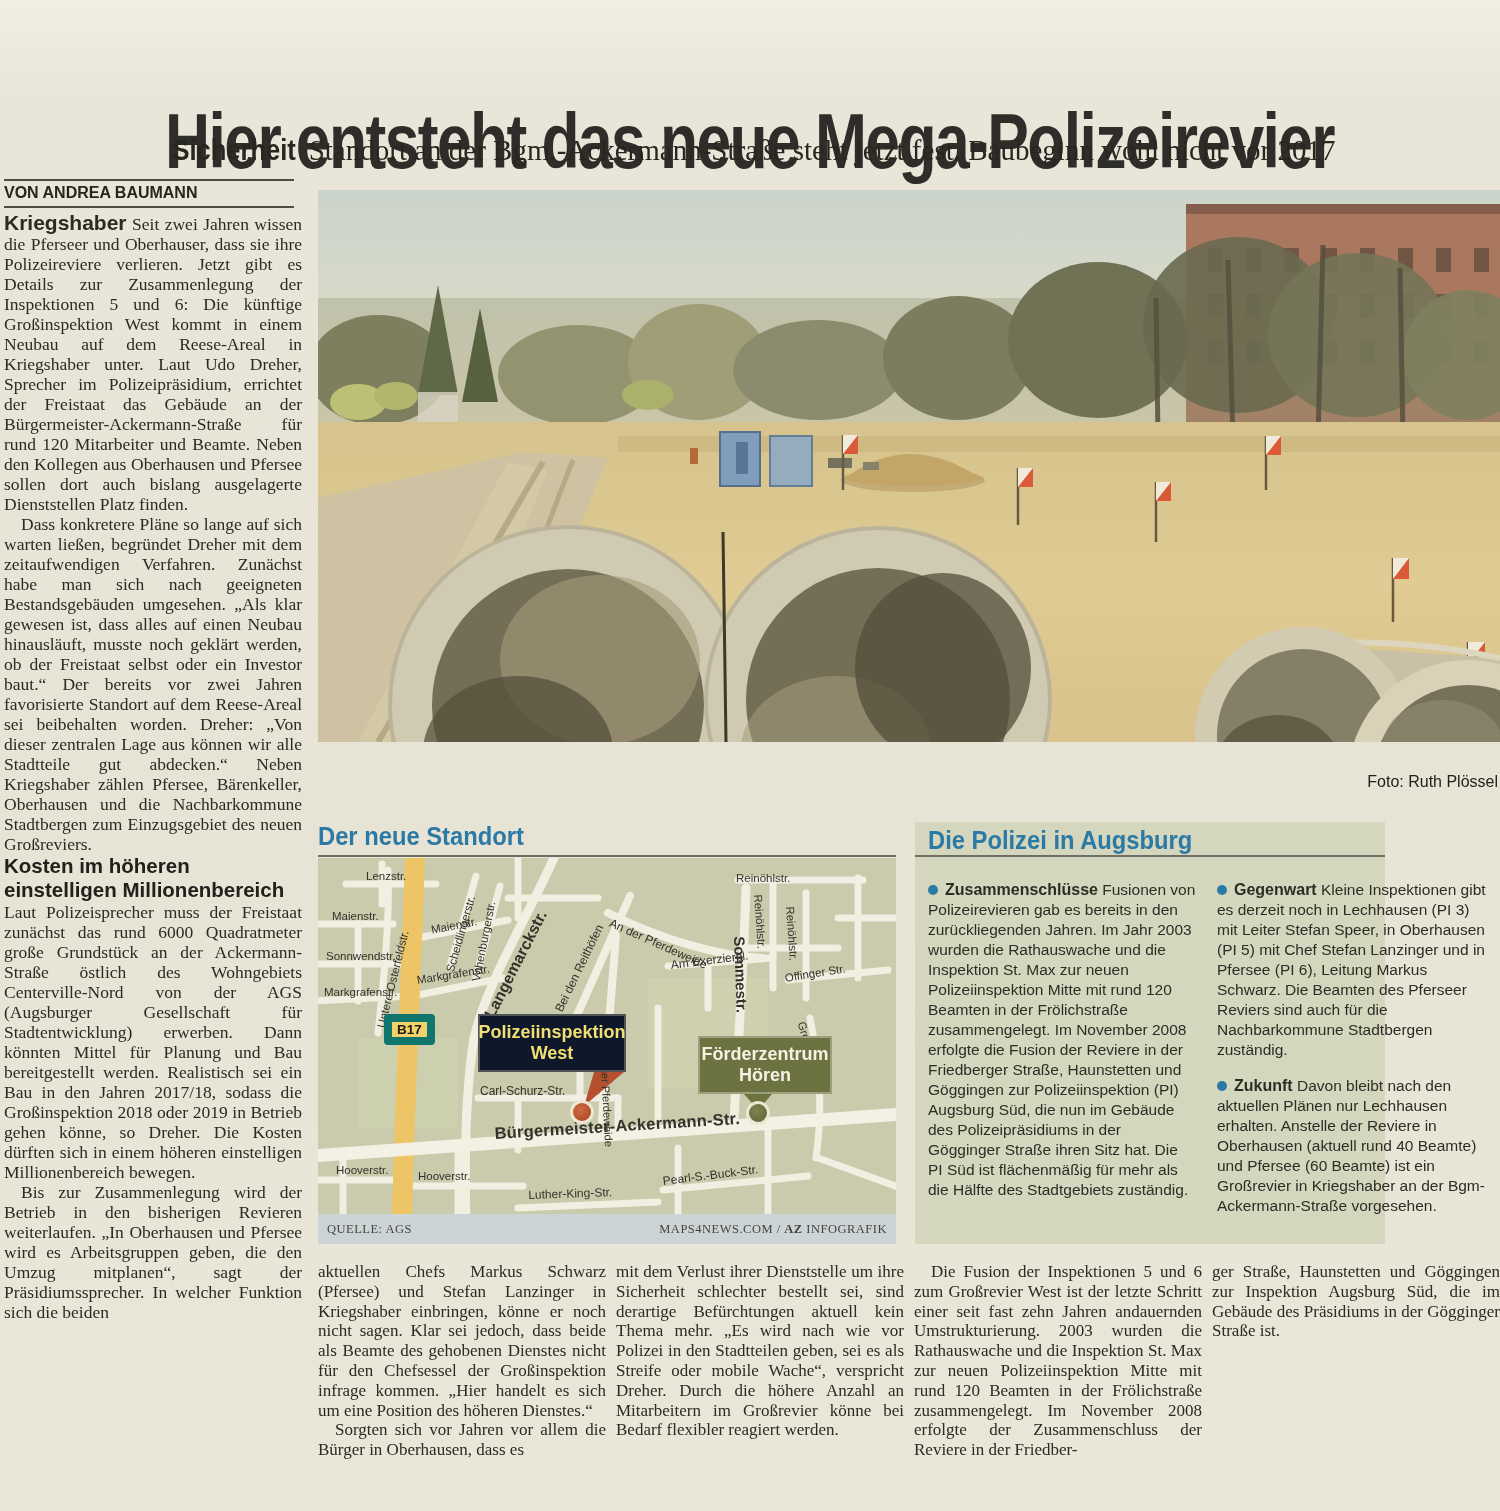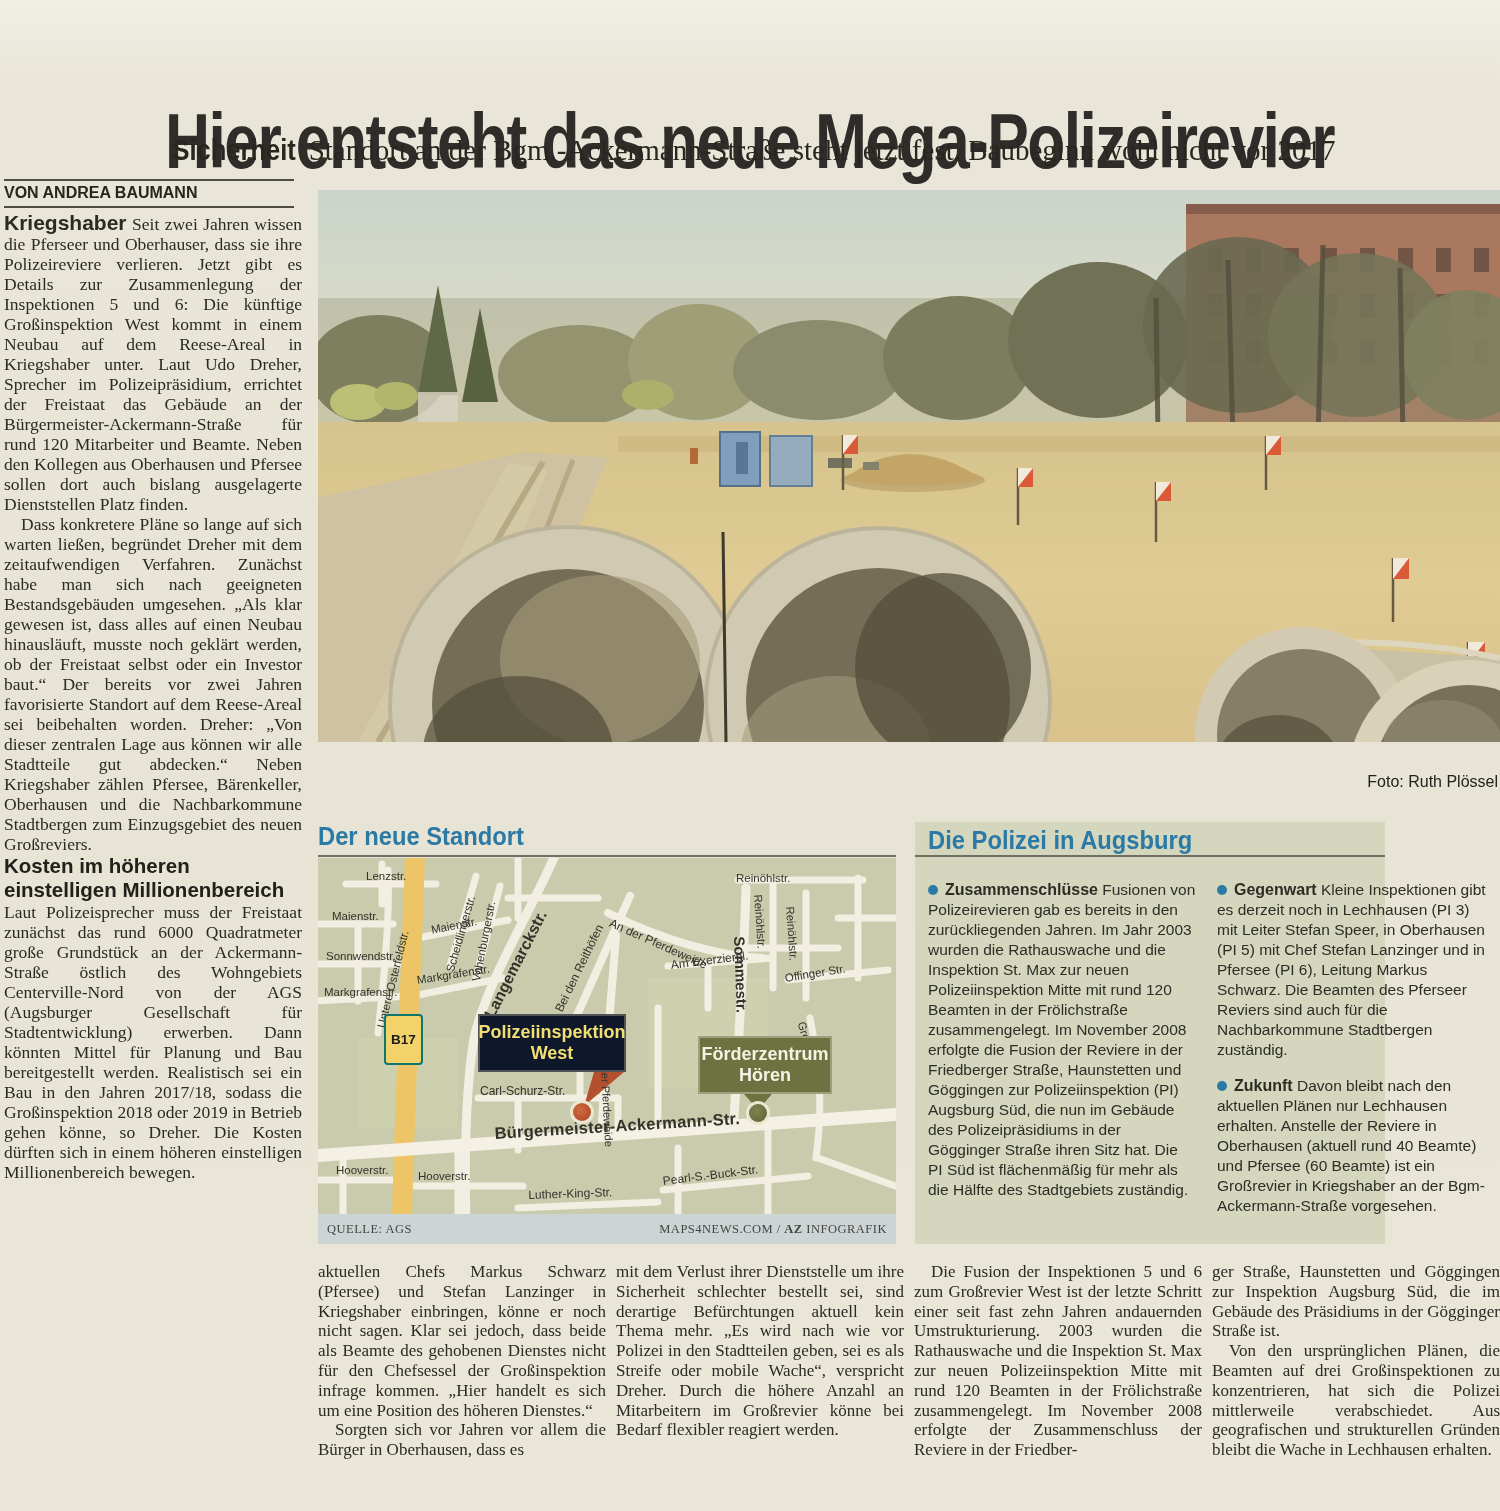--- a/index.html
+++ b/index.html
@@ -37,22 +37,22 @@
   .panel-title{font-family:"Liberation Sans",sans-serif;font-weight:bold;font-size:25px;
                color:#2b79a5;display:inline-block;transform:scaleX(.95);transform-origin:0 0;
                white-space:nowrap;}
   .panel-rule{position:absolute;left:0;top:33px;width:100%;border-top:2px solid #6f6f65;}
   .map-canvas{position:absolute;left:0;top:36px;width:578px;height:356px;background:#c9cbac;overflow:hidden;}
   .map-srcbar{position:absolute;left:0;top:392px;width:578px;height:30px;background:#cdd4d6;
               display:flex;justify-content:space-between;align-items:center;padding:0 9px;
               box-sizing:border-box;font-size:12.5px;letter-spacing:.5px;color:#45453f;}
   .street{position:absolute;font-family:"Liberation Sans",sans-serif;font-size:11.5px;
           color:#33332c;white-space:nowrap;transform-origin:0 0;}
-  .b17{position:absolute;left:66px;top:156px;background:#f3d269;border:2px solid #0f766e;
-       border-radius:4px;padding:16px 5px;font:bold 13.5px "Liberation Sans",sans-serif;color:#1e1d15;}
+  .b17{position:absolute;left:66px;top:156px;background:#f3d269;border:8px solid #0f766e;
+       border-radius:4px;padding:0 5px;font:bold 13.5px "Liberation Sans",sans-serif;color:#1e1d15;}
   .poi{position:absolute;font-family:"Liberation Sans",sans-serif;font-weight:bold;
        text-align:center;line-height:21px;font-size:18px;display:flex;flex-direction:column;
        justify-content:center;box-sizing:border-box;}
   .poi-red{left:160px;top:156px;width:148px;height:58px;background:#0f172a;color:#f1df74;
            box-shadow:inset 0 0 0 2px rgba(255,244,200,.28);}
   .poi-green{left:380px;top:178px;width:134px;height:58px;background:#6d7340;color:#f4f2e4;
            box-shadow:inset 0 0 0 2px rgba(255,255,255,.32);}
   .pin{position:absolute;width:24px;height:24px;border-radius:50%;
        border:3px solid #ece7d2;box-sizing:border-box;}
   .pin-red{left:252px;top:242px;background:radial-gradient(circle at 40% 38%,#d06a42,#a8431f);}
@@ -80,20 +80,21 @@
 
   <h1 class="headline"><span>Hier entsteht das neue Mega-Polizeirevier</span></h1>
   <div class="subhead"><span class="shlead">Sicherheit</span><span>Standort an der Bgm.-Ackermann-Straße steht jetzt fest. Baubeginn wohl nicht vor 2017</span></div>
   <div class="byline">VON ANDREA BAUMANN</div>
 
   <div class="col-left">
     <p><span class="lead-word">Kriegshaber</span> <span>Seit zwei Jahren wissen die Pferseer und Oberhauser, dass sie ihre Polizeireviere verlieren. Jetzt gibt es Details zur Zusammenlegung der Inspektionen 5 und 6: Die künftige Großinspektion West kommt in einem Neubau auf dem Reese-Areal in Kriegshaber unter. Laut Udo Dreher, Sprecher im Polizeipräsidium, errichtet der Freistaat das Gebäude an der Bürgermeister-Ackermann-Straße für rund 120 Mitarbeiter und Beamte. Neben den Kollegen aus Oberhausen und Pfersee sollen dort auch bislang ausgelagerte Dienststellen Platz finden.</span></p>
     <p class="ind">Dass konkretere Pläne so lange auf sich warten ließen, begründet Dreher mit dem zeitaufwendigen Verfahren. Zunächst habe man sich nach geeigneten Bestandsgebäuden umgesehen. „Als klar gewesen ist, dass alles auf einen Neubau hinausläuft, musste noch geklärt werden, ob der Freistaat selbst oder ein Investor baut.“ Der bereits vor zwei Jahren favorisierte Standort auf dem Reese-Areal sei beibehalten worden. Dreher: „Von dieser zentralen Lage aus können wir alle Stadtteile gut abdecken.“ Neben Kriegshaber zählen Pfersee, Bärenkeller, Oberhausen und die Nachbarkommune Stadtbergen zum Einzugsgebiet des neuen Großreviers.</p>
     <p class="art-subhead">Kosten im höheren einstelligen Millionenbereich</p>
     <p>Laut Polizeisprecher muss der Freistaat zunächst das rund 6000 Quadratmeter große Grundstück an der Ackermann-Straße östlich des Wohngebiets Centerville-Nord von der AGS (Augsburger Gesellschaft für Stadtentwicklung) erwerben. Dann könnten Mittel für Planung und Bau bereitgestellt werden. Realistisch sei ein Bau in den Jahren 2017/18, sodass die Großinspektion 2018 oder 2019 in Betrieb gehen könne, so Dreher. Die Kosten dürften sich in einem höheren einstelligen Millionenbereich bewegen.</p>
+    <p class="ind">Bis zur Zusammenlegung wird der Betrieb in den bisherigen Revieren weiterlaufen. „In Oberhausen und Pfersee wird es Arbeitsgruppen geben, die den Umzug mitplanen“, sagt der Präsidiumssprecher. In welcher Funktion sich die beiden</p>
   </div>
 
   <div class="photo">
     <svg width="1182" height="552" viewBox="0 0 1182 552">
       <defs>
         <linearGradient id="sky" x1="0" y1="0" x2="0" y2="1">
           <stop offset="0" stop-color="#c9d4cf"></stop>
             <stop offset="1" stop-color="#e9e2c9"></stop>
         </linearGradient>
         <linearGradient id="ground" x1="0" y1="0" x2="0" y2="1">
@@ -361,16 +362,15 @@
     <p class="ind">Sorgten sich vor Jahren vor allem die Bürger in Oberhausen, dass es</p>
   </div>
   <div class="bcol" style="left:616px;">
     <p>mit dem Verlust ihrer Dienststelle um ihre Sicherheit schlechter bestellt sei, sind derartige Befürchtungen aktuell kein Thema mehr. „Es wird nach wie vor Polizei in den Stadtteilen geben, sei es als Streife oder mobile Wache“, verspricht Dreher. Durch die höhere Anzahl an Mitarbeitern im Großrevier könne bei Bedarf flexibler reagiert werden.</p>
   </div>
   <div class="bcol" style="left:914px;">
     <p class="ind">Die Fusion der Inspektionen 5 und 6 zum Großrevier West ist der letzte Schritt einer seit fast zehn Jahren andauernden Umstrukturierung. 2003 wurden die Rathauswache und die Inspektion St. Max zur neuen Polizeiinspektion Mitte mit rund 120 Beamten in der Frölichstraße zusammengelegt. Im November 2008 erfolgte der Zusammenschluss der Reviere in der Friedber-</p>
   </div>
   <div class="bcol" style="left:1212px;">
     <p>ger Straße, Haunstetten und Göggingen zur Inspektion Augsburg Süd, die im Gebäude des Präsidiums in der Gögginger Straße ist.</p>
-    <p class="ind">Von den ursprünglichen Plänen, die Beamten auf drei Großinspektionen zu konzentrieren, hat sich die Polizei mittlerweile verabschiedet. Aus geografischen und strukturellen Gründen bleibt die Wache in Lechhausen erhalten.</p>
   </div>
 
 </div>
 
 </body></html>

